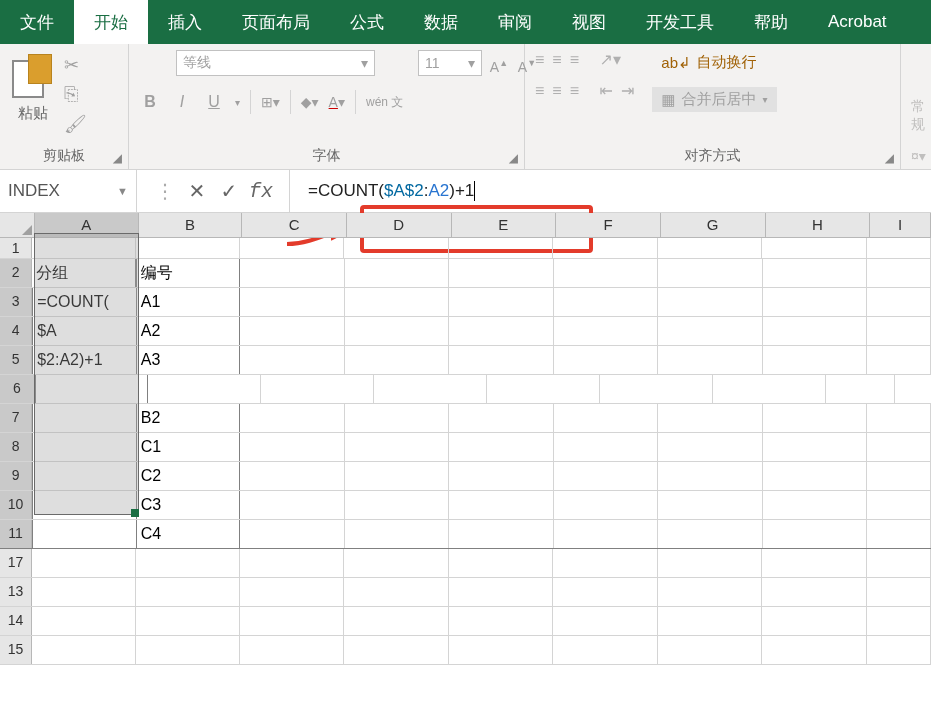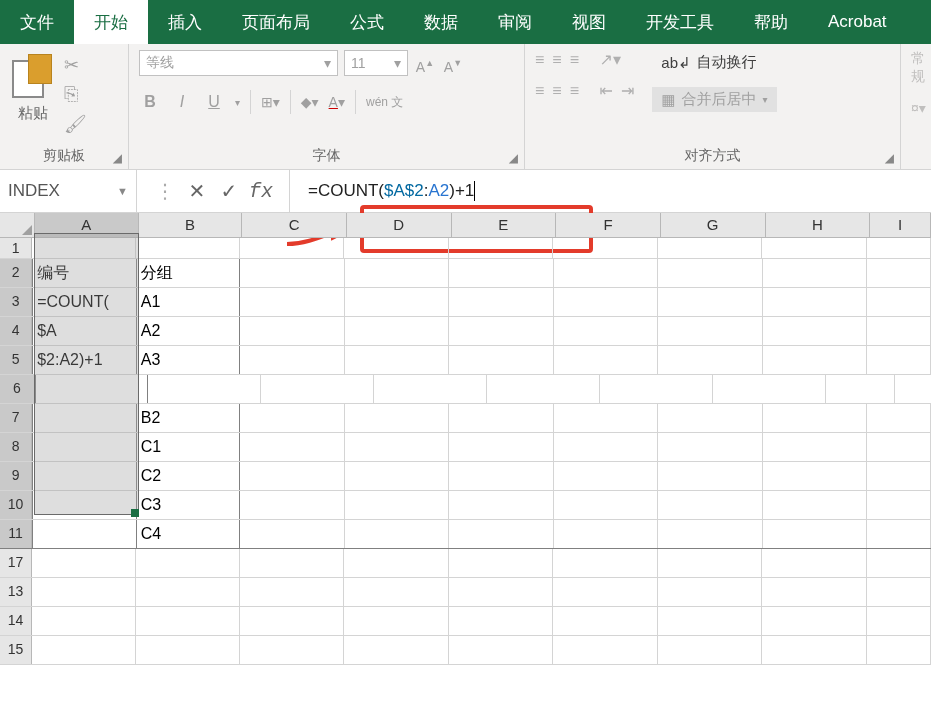--- a/index.html
+++ b/index.html
@@ -23,36 +23,36 @@
   .clip-icon::before{content:"";position:absolute;left:2px;top:6px;width:28px;height:34px;border:2px solid #8a8a8a;background:#fff;}
   .clip-icon::after{content:"";position:absolute;left:18px;top:0;width:22px;height:28px;background:#da9e2d;border:1px solid #b8831e;}
   .clip-side{display:flex;flex-direction:column;gap:8px;margin-left:8px;margin-top:4px;}
   .clip-side span{font-size:18px;color:#a0a0a0;cursor:pointer;}
   .clip-main{display:flex;align-items:flex-start;}
   .paste-col{display:flex;flex-direction:column;align-items:center;}
   .paste-lbl{color:#6a6a6a;font-size:15px;margin-top:4px;}
 
   
   .font-row{display:flex;align-items:center;gap:6px;}
-  .font-name,.font-size{border:1px solid #c1c1c1;background:#fff;color:#a0a0a0;display:flex;align-items:center;height:24px;}
+  .font-name,.font-size{border:1px solid #c1c1c1;background:#fff;color:#a0a0a0;display:flex;align-items:center;height:24px;margin-left:37px;}
   .font-name{width:185px;padding:0 6px;justify-content:space-between;}
   .font-size{width:50px;padding:0 6px;justify-content:space-between;}
   .font-inc,.font-dec{width:22px;height:22px;text-align:center;line-height:22px;color:#a0a0a0;}
   .font-row2{display:flex;gap:10px;margin-top:14px;align-items:center;}
   .style-btn{width:22px;height:22px;text-align:center;line-height:22px;color:#a0a0a0;font-size:16px;}
   .style-btn.bold{font-weight:bold;}
   .style-btn.italic{font-style:italic;}
   .style-btn.underline{text-decoration:underline;}
   .sep{width:1px;height:24px;background:#d4d4d4;}
 
   
   .align-col{display:flex;flex-direction:column;gap:12px;}
   .align-row{display:flex;gap:8px;align-items:center;}
   .align-row span{font-size:16px;color:#b0b0b0;}
-  .wrap-btn,.merge-btn{display:flex;align-items:center;gap:6px;font-size:15px;color:#404040;border:1px solid transparent;padding:2px 8px;}
+  .wrap-btn,.merge-btn{display:flex;align-items:center;gap:6px;font-size:15px;color:#a16207;border:1px solid transparent;padding:2px 8px;}
   .merge-btn{background:#e1e1e1;color:#a0a0a0;}
   .align-body{display:flex;gap:18px;}
   .num-row{display:flex;gap:8px;align-items:center;}
 
   
   .fxbar{height:42px;display:flex;align-items:center;border-bottom:1px solid #d4d4d4;}
   .namebox{width:120px;height:100%;border-right:1px solid #d4d4d4;display:flex;align-items:center;
            justify-content:space-between;padding:0 8px;font-size:17px;color:#555;}
   .namebox .dd{color:#888;font-size:11px;}
   .fxmid{display:flex;align-items:center;height:100%;padding:0 12px;border-right:1px solid #d4d4d4;}
@@ -198,21 +198,21 @@
             <span style="font-size:10px">▾</span>
           </div>
         </div>
       </div>
       <div class="group-label">
         <span>对齐方式</span>
         <span class="launcher">◢</span>
       </div>
     </div>
 
-    <div class="group" style="flex:1;min-width:0;">
+    <div class="group" style="flex:1;min-width:0;margin-top:48px;">
       <div class="group-body" style="flex-direction:column;">
         <div class="num-row">
           <span>常规</span>
         </div>
         <div class="num-row" style="margin-top:14px;">
           <span>¤▾</span>
         </div>
       </div>
       <div class="group-label">&nbsp;</div>
     </div>
@@ -271,22 +271,22 @@
           <div class="cell colC"></div>
           <div class="cell colD"></div>
           <div class="cell colE"></div>
           <div class="cell colF"></div>
           <div class="cell colG"></div>
           <div class="cell colH"></div>
           <div class="cell colI"></div>
         </div>
         <div class="row">
           <div class="row-h sel">2</div>
+          <div class="cell colB data-border">分组</div>
           <div class="cell colA data-border data-border-left">编号</div>
-          <div class="cell colB data-border">分组</div>
           <div class="cell colC"></div>
           <div class="cell colD"></div>
           <div class="cell colE"></div>
           <div class="cell colF"></div>
           <div class="cell colG"></div>
           <div class="cell colH"></div>
           <div class="cell colI"></div>
         </div>
         <div class="row">
           <div class="row-h sel">3</div>

